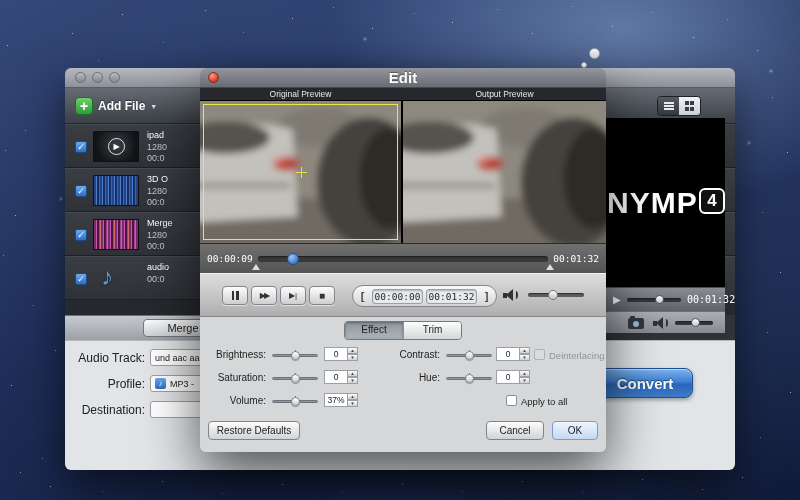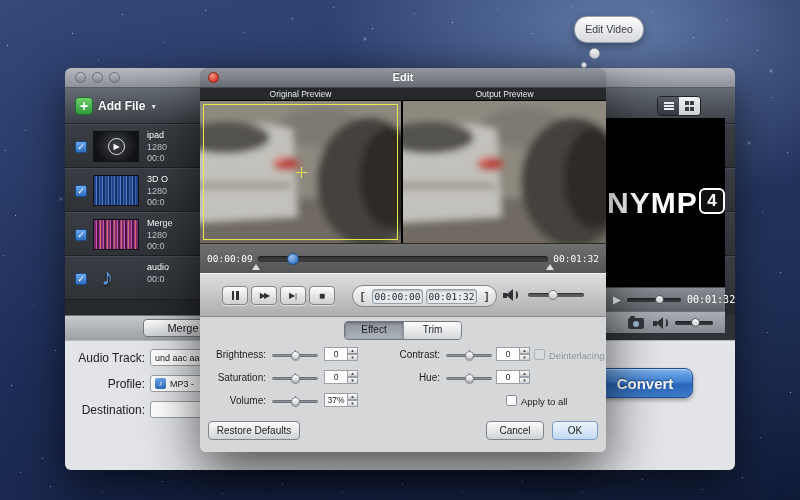--- a/index.html
+++ b/index.html
@@ -91,21 +91,21 @@
   .spk{position:relative;width:16px;height:12px;display:inline-block}
   .spk .sbox{position:absolute;left:0;top:3.5px;width:4px;height:5px;background:#2e3236}
   .spk .scone{position:absolute;left:3px;top:0;width:0;height:0;border-top:6px solid transparent;border-bottom:6px solid transparent;border-right:7px solid #2e3236}
   .spk .swave{position:absolute;left:10px;top:2px;width:5px;height:8px;border-right:2px solid #2e3236;border-radius:50%}
   .convert{position:absolute;left:532px;top:300px;width:96px;height:30px;border-radius:8px;border:1px solid #1d4f9a;
     background:linear-gradient(#7db2ec 0%,#3f80d2 45%,#2a66b8 55%,#3d7bc8 100%);color:#fff;font-size:15px;font-weight:bold;
     font-family:inherit;text-shadow:0 -1px 1px rgba(0,0,0,.45);box-shadow:inset 0 1px 1px rgba(255,255,255,.5),0 2px 4px rgba(0,0,0,.35)}
 
   
   .ed-titlebar{position:absolute;left:0;top:0;width:100%;height:20px;background:linear-gradient(#93979d,#686c72);border-bottom:1px solid #44474c;
-    color:#fff;font-size:11px;font-weight:bold;text-align:center;line-height:19px;text-shadow:0 -1px 1px rgba(0,0,0,.4)}
+    color:#fff;font-size:15px;font-weight:bold;text-align:center;line-height:19px;text-shadow:0 -1px 1px rgba(0,0,0,.4)}
   .ed-close{position:absolute;left:8px;top:4px;width:11px;height:11px;border-radius:50%;
     background:radial-gradient(circle at 35% 30%,#ff9a86,#d23b2c 70%);border:1px solid #90251a}
   .ed-heads{position:absolute;left:0;top:20px;width:100%;height:13px;background:#26282b;border-bottom:1px solid #000}
   .ed-head{position:absolute;top:0;height:13px;color:#e8eaee;font-size:8.5px;text-align:center;line-height:13px}
   .ed-video{position:absolute;left:0;top:33px;width:100%;height:142px;background:#000}
   .pane{position:absolute;top:0;height:142px;overflow:hidden;background:#2a2a28}
   .pane svg{width:100%;height:100%;display:block}
   .crop{position:absolute;left:3px;top:3px;right:3px;bottom:3px;border:1px solid #e8e84a}
   .cross-h{position:absolute;left:50%;top:50%;width:11px;height:1px;margin-left:-5px;background:#e8e84a}
   .cross-v{position:absolute;left:50%;top:50%;width:1px;height:11px;margin-top:-5px;background:#e8e84a}
@@ -456,16 +456,15 @@
       </span>
       <span class="chkbox" style="left:306px;top:78px"></span>
       <span class="chklabel" style="left:321px;top:79px">Apply to all</span>
 
       <button class="dlg-btn" style="left:8px;width:92px">Restore Defaults</button>
       <button class="dlg-btn" style="left:286px;width:58px">Cancel</button>
       <button class="dlg-btn ok" style="left:352px;width:46px">OK</button>
     </div>
   </div>
 
-  <div class="bubble">Edit Video</div>
   <span class="bcirc" style="left:589px;top:48px;width:11px;height:11px"></span>
   <span class="bcirc" style="left:581px;top:62px;width:6px;height:6px"></span>
 </div>
 
 </body></html>

